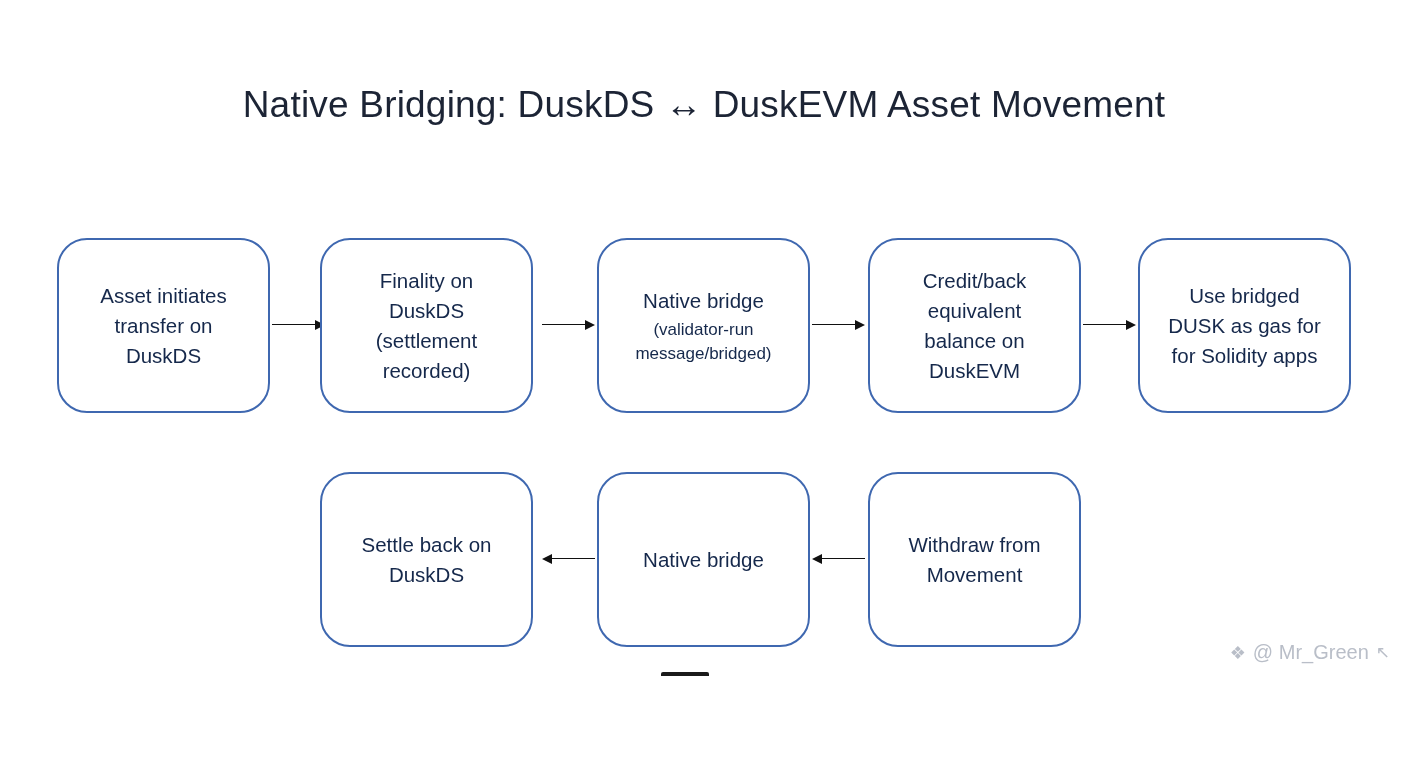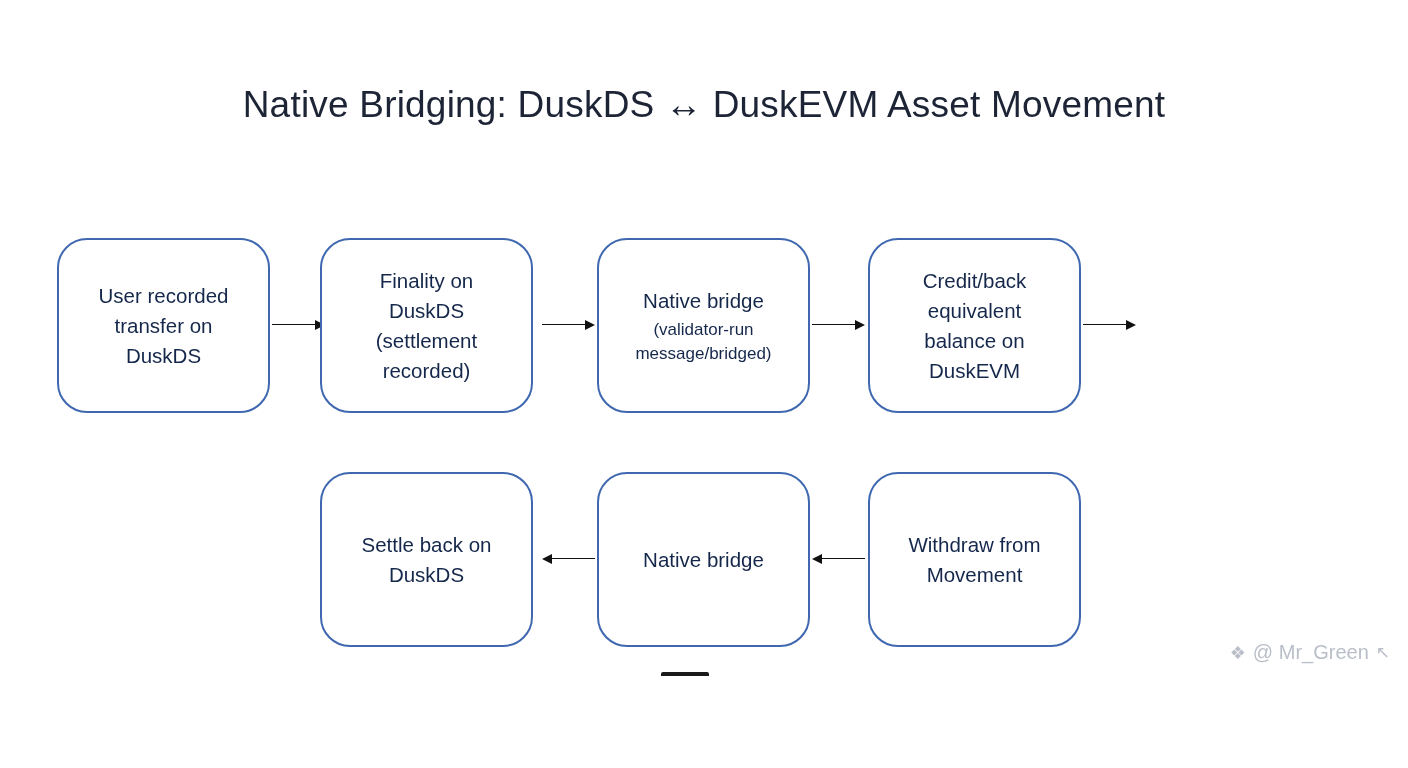--- a/index.html
+++ b/index.html
@@ -130,21 +130,21 @@
   }
 </style>
 </head>
 <body>
 
 <div class="canvas">
 
   <h1 class="title">Native Bridging: DuskDS ↔ DuskEVM Asset Movement</h1>
 
   <div class="node r1 c1">
-    <span class="box-text">User recorded
+    <span class="box-text">Asset initiates
 transfer on
 DuskDS</span>
   </div>
 
   <div class="arrow arrow-right row1-arrow a1"></div>
 
   <div class="node r1 c2">
     <span class="box-text">Finality on
 DuskDS
 (settlement
@@ -163,20 +163,25 @@
 
   <div class="node r1 c4">
     <span class="box-text">Credit/back
 equivalent
 balance on
 DuskEVM</span>
   </div>
 
   <div class="arrow arrow-right row1-arrow a4"></div>
 
+  <div class="node r1 c5">
+    <span class="box-text">Use bridged
+DUSK as gas for
+for Solidity apps</span>
+  </div>
 
   <div class="node r2 c2">
     <span class="box-text">Settle back on
 DuskDS</span>
   </div>
 
   <div class="arrow arrow-left row2-arrow a2"></div>
 
   <div class="node r2 c3">
     <span class="box-text">Native bridge</span>

